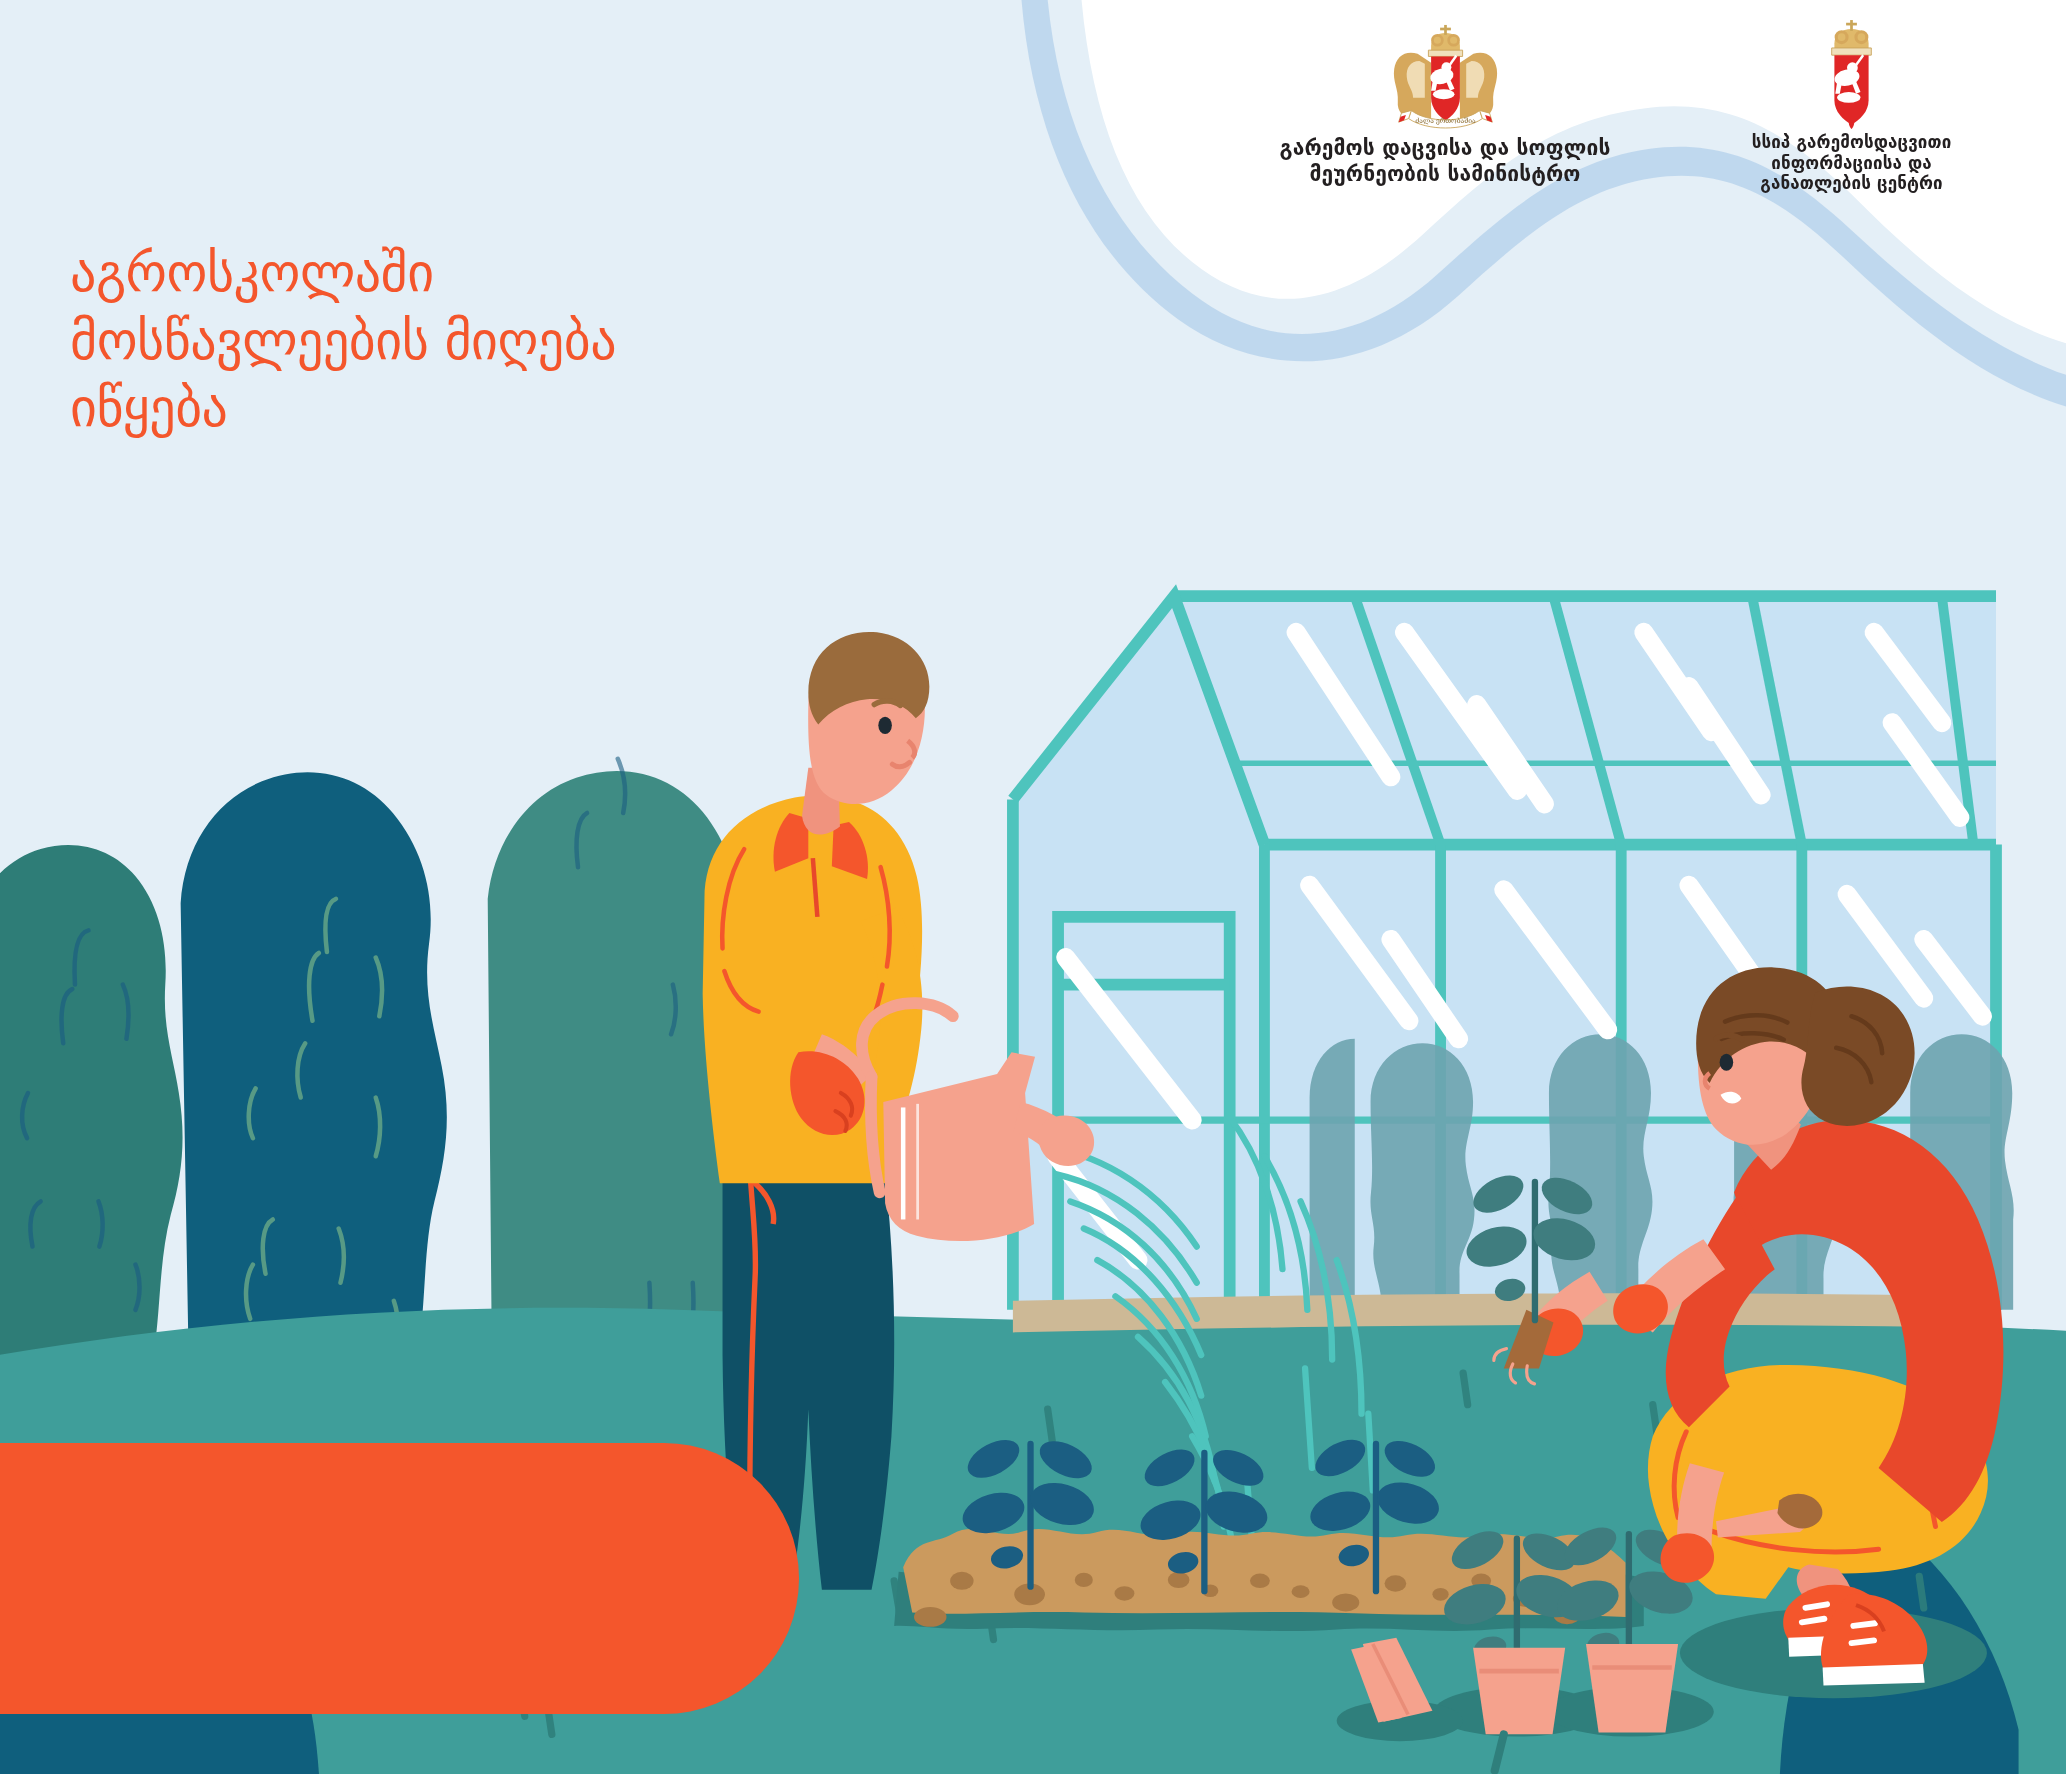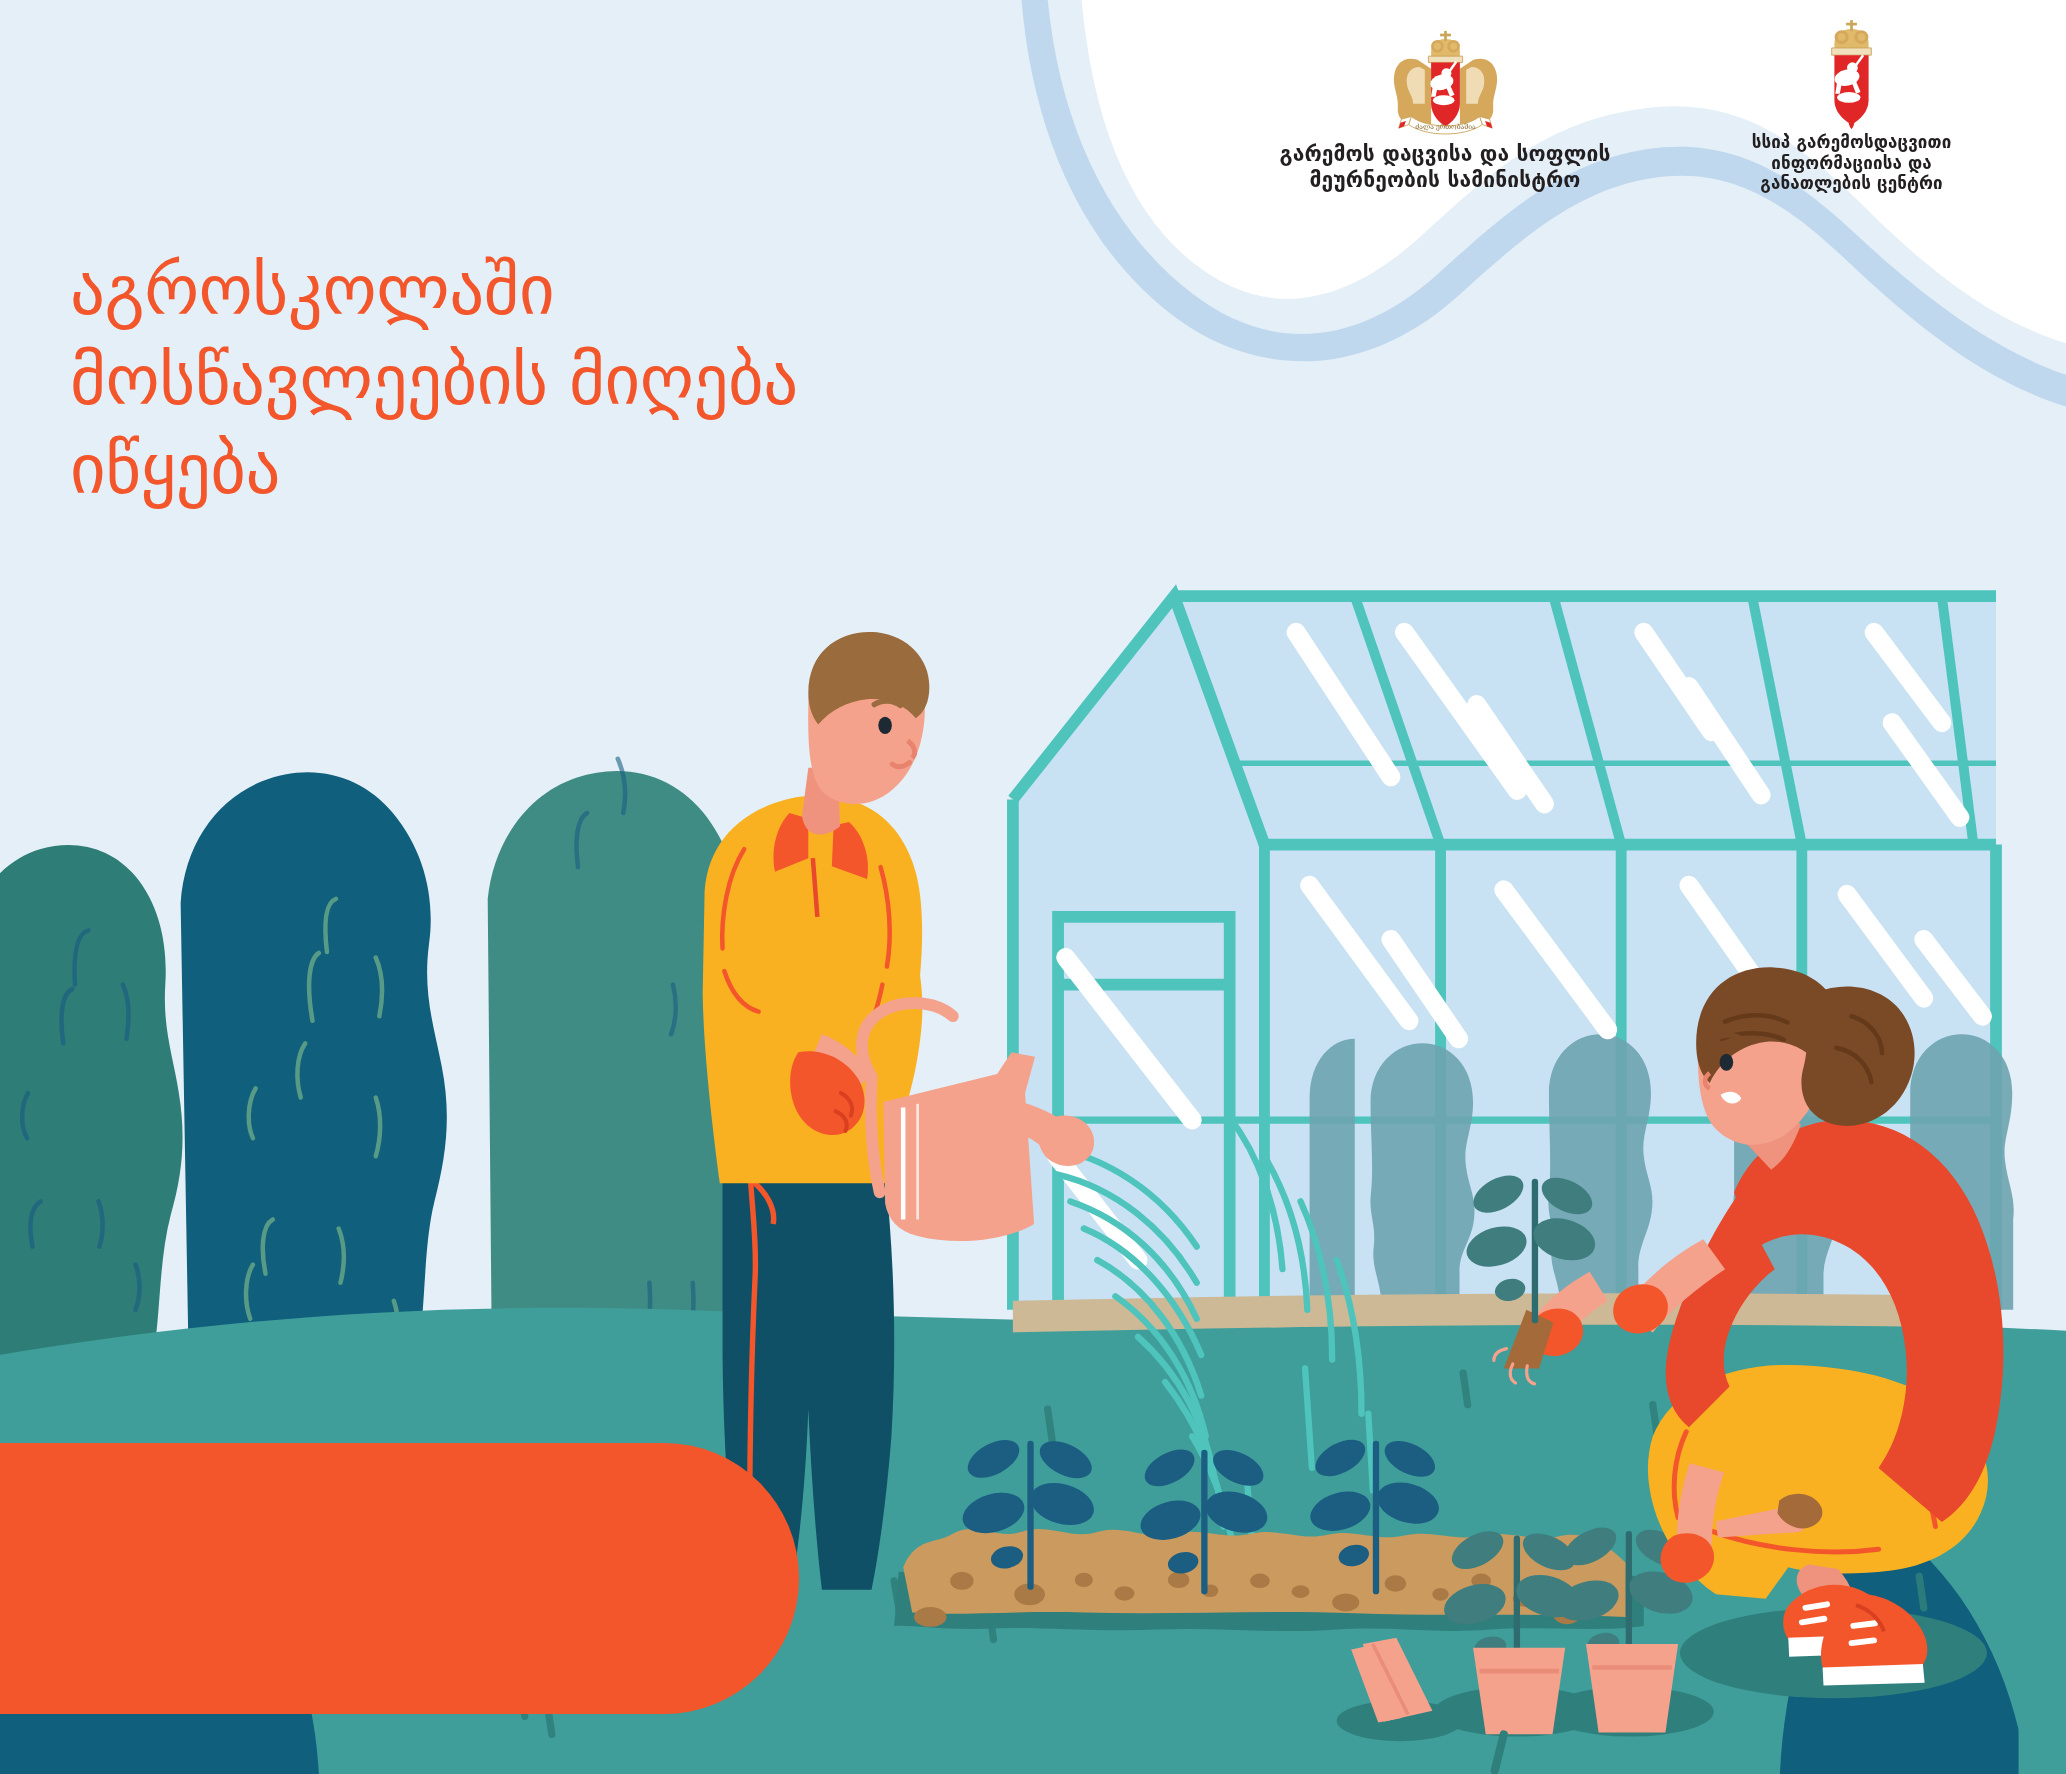--- a/index.html
+++ b/index.html
@@ -12,45 +12,45 @@
     font-family:"DejaVu Sans","Liberation Sans",sans-serif;
   }
   #art{position:absolute;inset:0;width:100%;height:100%;display:block;}
 
   
   .logo-block{
     position:absolute;
     text-align:center;
     z-index:40;
   }
-  #logo-ministry{ left:1251px; top:28px; width:388px; }
+  #logo-ministry{ left:1251px; top:22px; width:388px; }
   #logo-centre{   left:1671px; top:18px; width:361px; }
   .crest{display:block;margin:0 auto;}
   .logo-caption{
     margin-top:1px;
     font-family:"DejaVu Sans","Liberation Sans",sans-serif;
     font-weight:700;
     font-size:21px;
     line-height:1.22;
     color:#231f20;
     letter-spacing:0.1px;
     white-space:pre-line;
   }
   #logo-centre .logo-caption{font-size:17px;}
 
   
   #headline{
     position:absolute;
-    left:70px; top:246px;
+    left:70px; top:240px;
     width:1219px;
     z-index:45;
     color:#f4562c;
     font-family:"DejaVu Sans","Liberation Sans",sans-serif;
     font-weight:400;
-    font-size:69px;
+    font-size:52px;
     line-height:1.30;
     white-space:pre-line;
     letter-spacing:-0.5px;
   }
 
   
   #deadline-banner{
     position:absolute;
     left:-36px; top:1443px;
     width:835px; height:271px;

